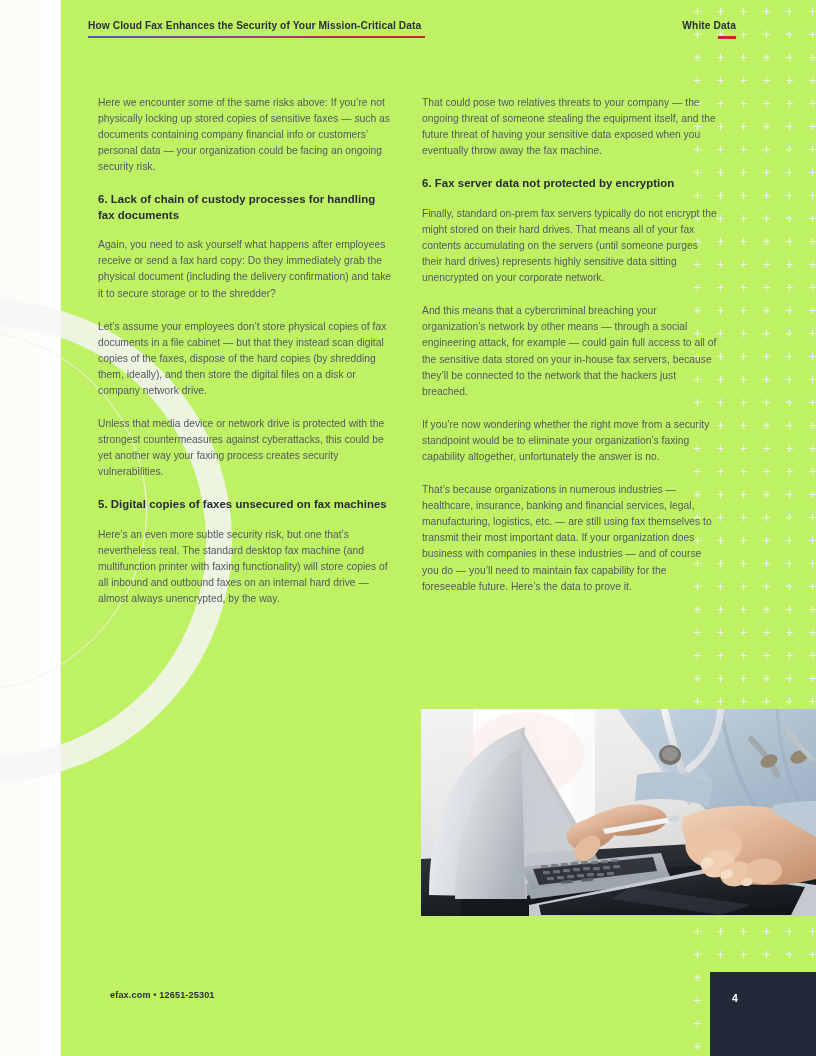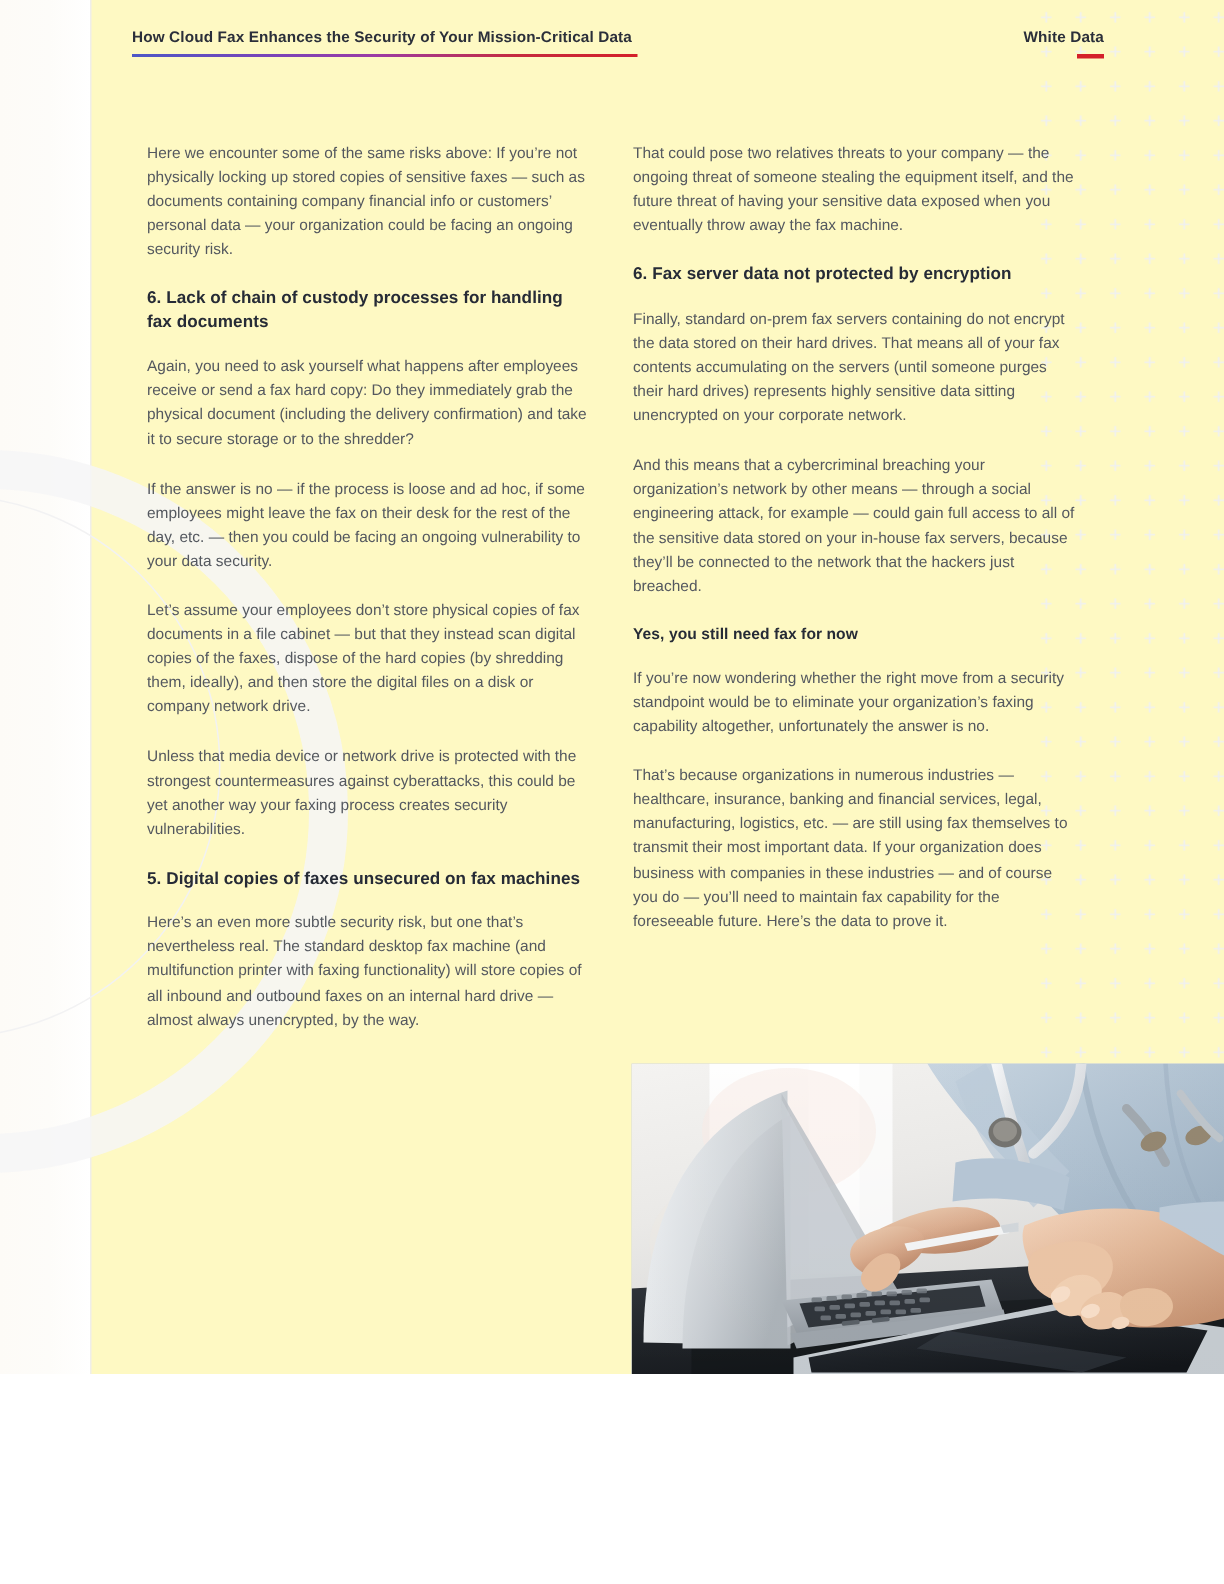--- a/index.html
+++ b/index.html
@@ -7,22 +7,22 @@
     padding: 0;
     background: #ffffff;
   }
   body {
     font-family: "Liberation Sans", sans-serif;
     -webkit-font-smoothing: antialiased;
   }
   .page {
     position: relative;
     width: 816px;
-    height: 916px;
-    background: #fef9c3;
+    height: 1056px;
+    background: #bef264;
     overflow: hidden;
   }
   
   .left-edge-band {
     position: absolute;
     left: 0; top: 0;
     width: 60px; height: 1056px;
     background: linear-gradient(to right, #fdfbf7 0%, #fdfcf9 55%, #ffffff 100%);
     pointer-events: none;
   }
@@ -194,37 +194,35 @@
       <div class="header-kicker">White Data</div>
       <div class="header-kicker-rule"></div>
     </div>
   </div>
 
   <div class="col col-left">
     <p class="body">Here we encounter some of the same risks above: If you’re not physically locking up stored copies of sensitive faxes — such as documents containing company financial info or customers’ personal data — your organization could be facing an ongoing security risk.</p>
 
     <h2 class="sec gap-before">6. Lack of chain of custody processes for handling fax documents</h2>
     <p class="body">Again, you need to ask yourself what happens after employees receive or send a fax hard copy: Do they immediately grab the physical document (including the delivery confirmation) and take it to secure storage or to the shredder?</p>
-    <p class="body">If the answer is no — if the process is loose and ad hoc, if some employees might leave the fax on their desk for the rest of the day, etc. — then you could be facing an ongoing vulnerability to your data security.</p>
 
     <p class="body">Let’s assume your employees don’t store physical copies of fax documents in a file cabinet — but that they instead scan digital copies of the faxes, dispose of the hard copies (by shredding them, ideally), and then store the digital files on a disk or company network drive.</p>
     <p class="body">Unless that media device or network drive is protected with the strongest countermeasures against cyberattacks, this could be yet another way your faxing process creates security vulnerabilities.</p>
 
     <h2 class="sec gap-before">5. Digital copies of faxes unsecured on fax machines</h2>
     <p class="body">Here’s an even more subtle security risk, but one that’s nevertheless real. The standard desktop fax machine (and multifunction printer with faxing functionality) will store copies of all inbound and outbound faxes on an internal hard drive — almost always unencrypted, by the way.</p>
   </div>
 
   <div class="col col-right">
     <p class="body">That could pose two relatives threats to your company — the ongoing threat of someone stealing the equipment itself, and the future threat of having your sensitive data exposed when you eventually throw away the fax machine.</p>
 
     <h2 class="sec gap-before">6. Fax server data not protected by encryption</h2>
-    <p class="body">Finally, standard on-prem fax servers containing do not encrypt the data stored on their hard drives. That means all of your fax contents accumulating on the servers (until someone purges their hard drives) represents highly sensitive data sitting unencrypted on your corporate network.</p>
+    <p class="body">Finally, standard on-prem fax servers typically do not encrypt the might stored on their hard drives. That means all of your fax contents accumulating on the servers (until someone purges their hard drives) represents highly sensitive data sitting unencrypted on your corporate network.</p>
     <p class="body">And this means that a cybercriminal breaching your organization’s network by other means — through a social engineering attack, for example — could gain full access to all of the sensitive data stored on your in-house fax servers, because they’ll be connected to the network that the hackers just breached.</p>
 
-    <h3 class="sub gap-before">Yes, you still need fax for now</h3>
     <p class="body">If you’re now wondering whether the right move from a security standpoint would be to eliminate your organization’s faxing capability altogether, unfortunately the answer is no.</p>
     <p class="body">That’s because organizations in numerous industries — healthcare, insurance, banking and financial services, legal, manufacturing, logistics, etc. — are still using fax themselves to transmit their most important data. If your organization does business with companies in these industries — and of course you do — you’ll need to maintain fax capability for the foreseeable future. Here’s the data to prove it.</p>
   </div>
 
   <div class="photo">
     <svg width="395" height="207" viewBox="0 0 395 207" aria-hidden="true">
       <defs>
         <linearGradient id="bgWall" x1="0" y1="0" x2="0.4" y2="1">
           <stop offset="0%" stop-color="#f3f2f0"></stop>
           <stop offset="45%" stop-color="#e9e8e6"></stop>

